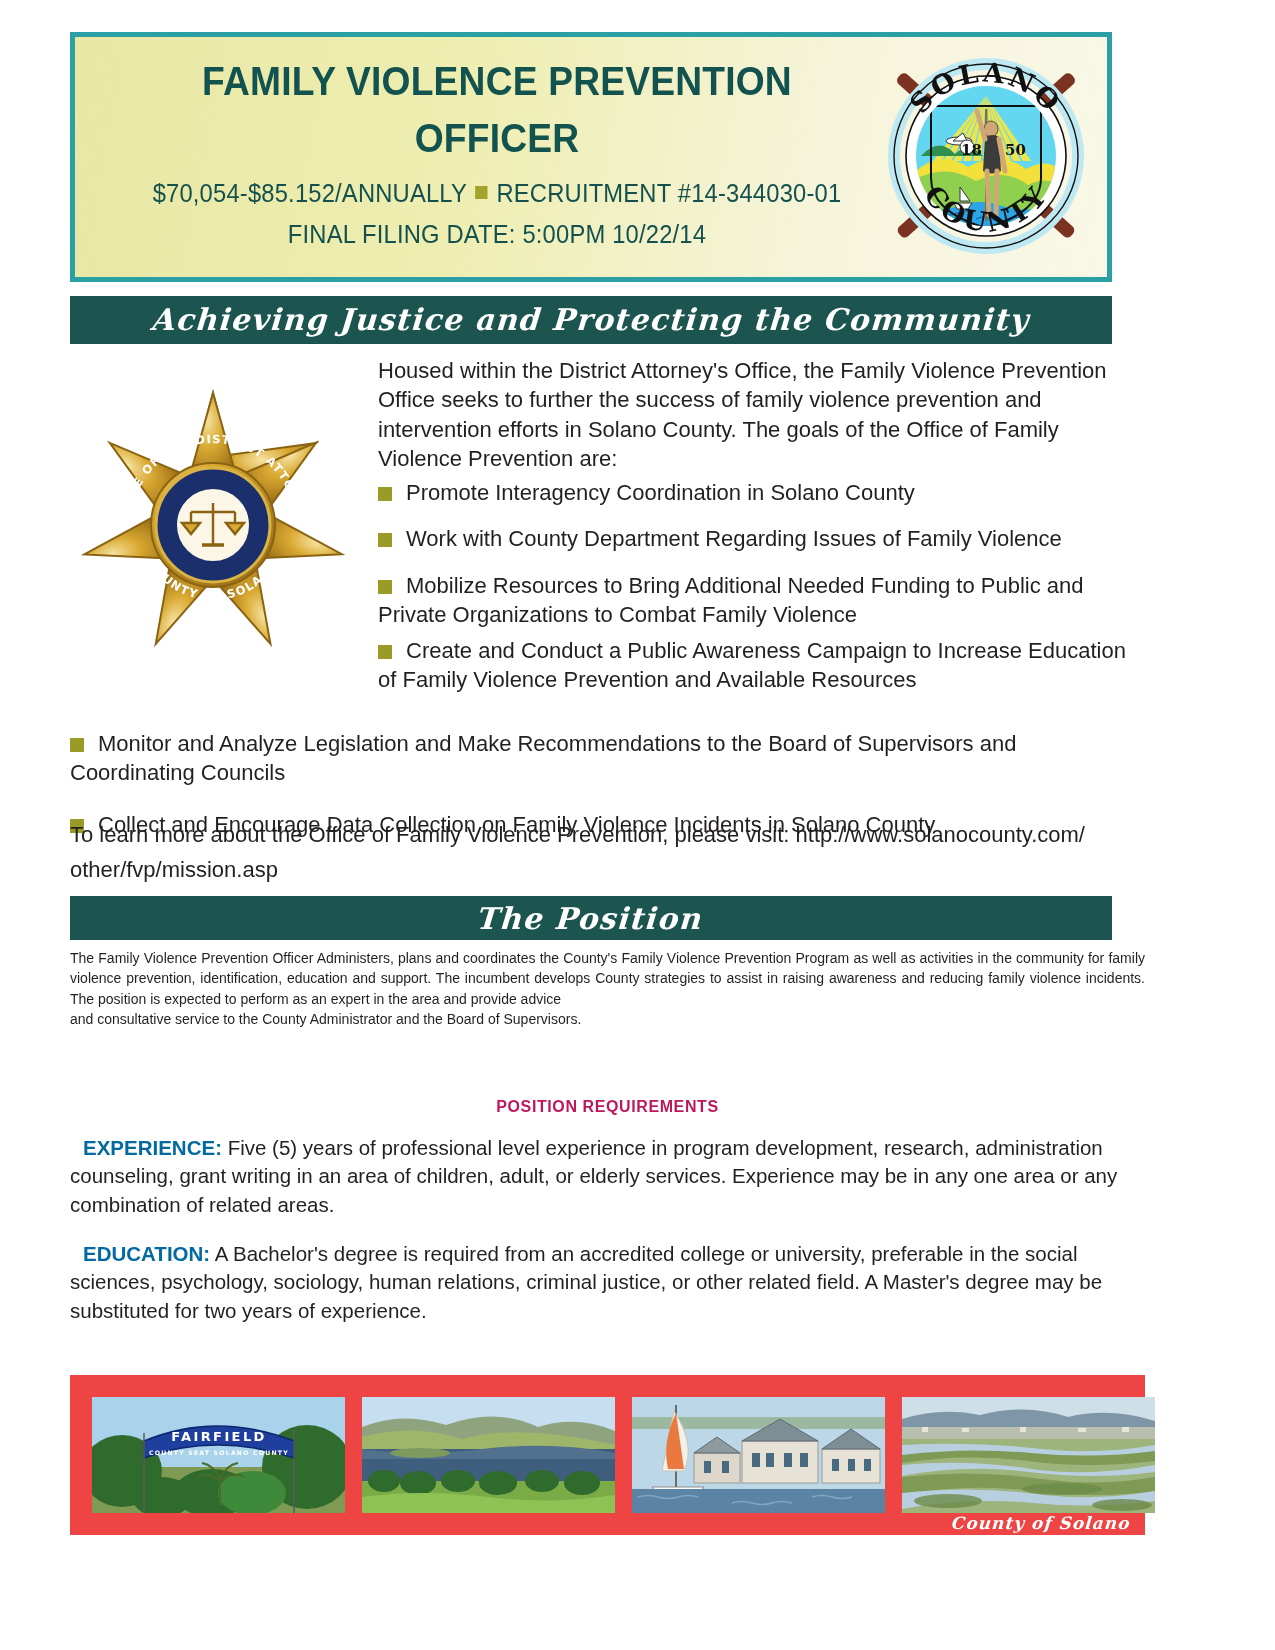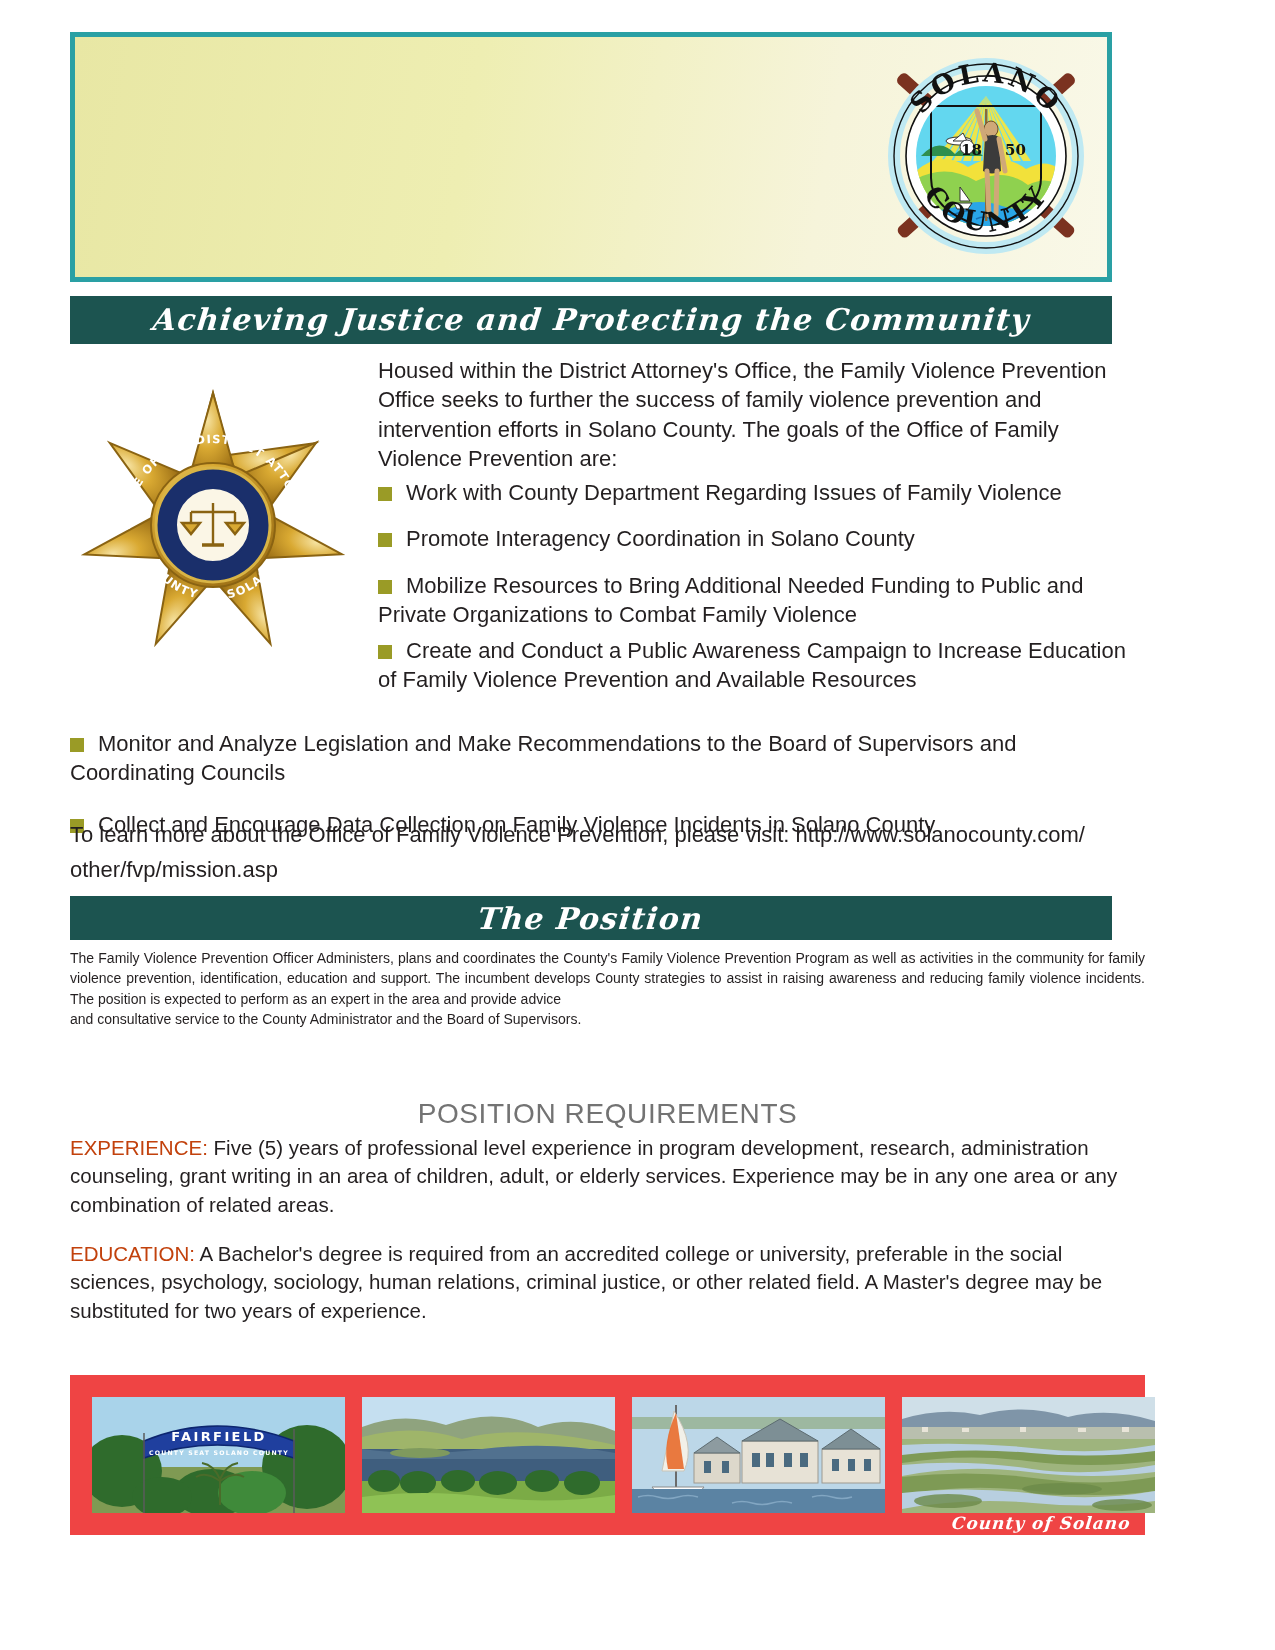--- a/index.html
+++ b/index.html
@@ -70,26 +70,26 @@
   .learn p{margin:0 0 6px 0;}
 
   
   .position-para{
     position:absolute;left:70px;top:948px;width:1075px;
     text-align:justify;font-size:14px;line-height:1.45;
   }
   .position-para .lastline{text-align:left;}
   .req-head{
     position:absolute;left:70px;top:1098px;width:1075px;text-align:center;
-    color:#737373;font-weight:normal;font-size:28px;letter-spacing:.6px;
+    color:#be185d;font-weight:bold;font-size:16px;letter-spacing:.6px;
   }
   .req-block{position:absolute;left:70px;width:1075px;font-size:20.5px;line-height:1.38;}
   #exp{top:1134px;}
   #edu{top:1240px;}
-  .lbl{color:#c2410c;font-weight:normal;}
+  .lbl{color:#0369a1;font-weight:bold;margin-left:13px;}
 
   
   .strip{
     position:absolute;left:70px;top:1375px;width:1075px;height:160px;
     background:#ef4444;
   }
   .photos{position:absolute;left:22px;top:22px;display:flex;gap:17px;}
   .photo{width:253px;height:116px;overflow:hidden;position:relative;border:0;}
   .caption{
     position:absolute;right:14px;bottom:2px;color:#ffffff;
@@ -97,20 +97,28 @@
     font-size:17px;letter-spacing:1px;transform:skewX(-6deg);
   }
 </style>
 </head>
 <body>
 
 <div class="page">
 
   <div class="header">
     <div class="header-inner">
+      <div class="title-block">
+        <div class="title-line">FAMILY VIOLENCE PREVENTION</div>
+        <div class="title-line">OFFICER</div>
+        <div class="subtitle">
+          <span>$70,054-$85.152/ANNUALLY</span><span class="sub-sq"></span><span>RECRUITMENT #14-344030-01</span>
+        </div>
+        <div class="filing">FINAL FILING DATE: 5:00PM 10/22/14</div>
+      </div>
 
       <div class="seal">
         <svg viewBox="0 0 210 210" width="210" height="210">
           <defs>
             <path id="arcTop" d="M 28 108 A 77 77 0 0 1 182 108"></path>
             <path id="arcBot" d="M 33 108 A 72 72 0 0 0 177 108"></path>
             <clipPath id="shieldClip">
                 <circle cx="105" cy="105" r="70"></circle>
               </clipPath>
           </defs>
@@ -240,22 +248,22 @@
         <textPath href="#badgeBot" startOffset="50%" text-anchor="middle">COUNTY OF SOLANO</textPath>
       </text>
     </svg>
   </div>
 
   <div class="intro body-text">
     <p>Housed within the District Attorney's Office, the Family Violence Prevention Office seeks to further the success of family violence prevention and intervention efforts in Solano County. The goals of the Office of Family Violence Prevention are:</p>
   </div>
 
   <div class="bullets body-text">
+    <p class="bl"><span class="sq"></span><span>Promote Interagency Coordination in Solano County</span></p>
     <p class="bl"><span class="sq"></span><span>Work with County Department Regarding Issues of Family Violence</span></p>
-    <p class="bl"><span class="sq"></span><span>Promote Interagency Coordination in Solano County</span></p>
     <p class="bl"><span class="sq"></span><span>Mobilize Resources to Bring Additional Needed Funding to Public and Private Organizations to Combat Family Violence</span></p>
   </div>
 
   <div class="body-text" style="position:absolute;left:378px;top:636px;width:760px;">
     <p class="bl" style="margin:0;"><span class="sq"></span><span>Create and Conduct a Public Awareness Campaign to Increase Education of Family Violence Prevention and Available Resources</span></p>
   </div>
 
   <div class="wide-bullets body-text">
     <p class="bl" style="margin-top:24px;"><span class="sq"></span><span>Monitor and Analyze Legislation and Make Recommendations to the Board of Supervisors and Coordinating Councils</span></p>
     <p class="bl" style="margin-top:22px;"><span class="sq"></span><span>Collect and Encourage Data Collection on Family Violence Incidents in Solano County</span></p>

